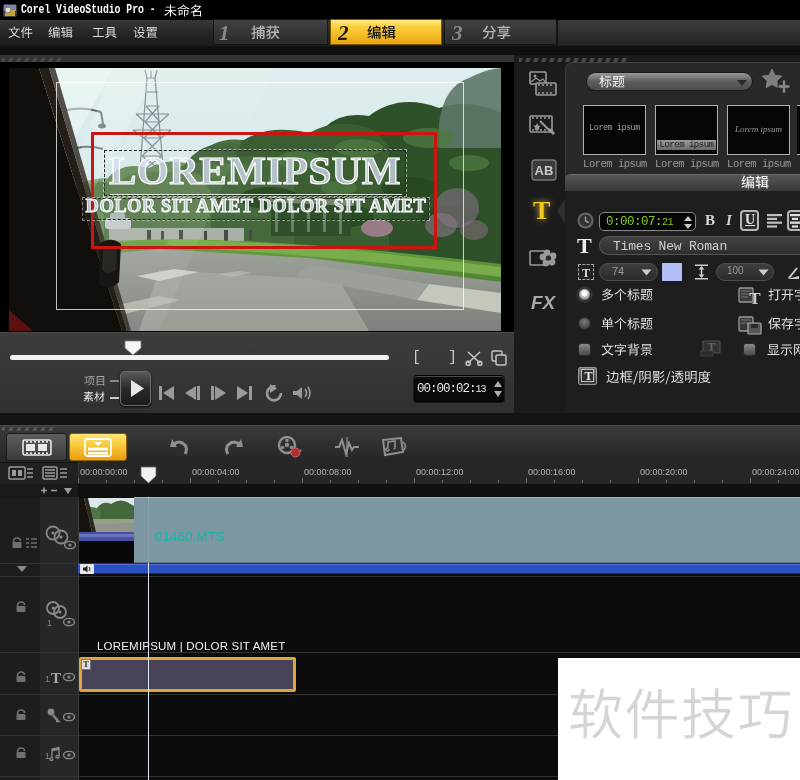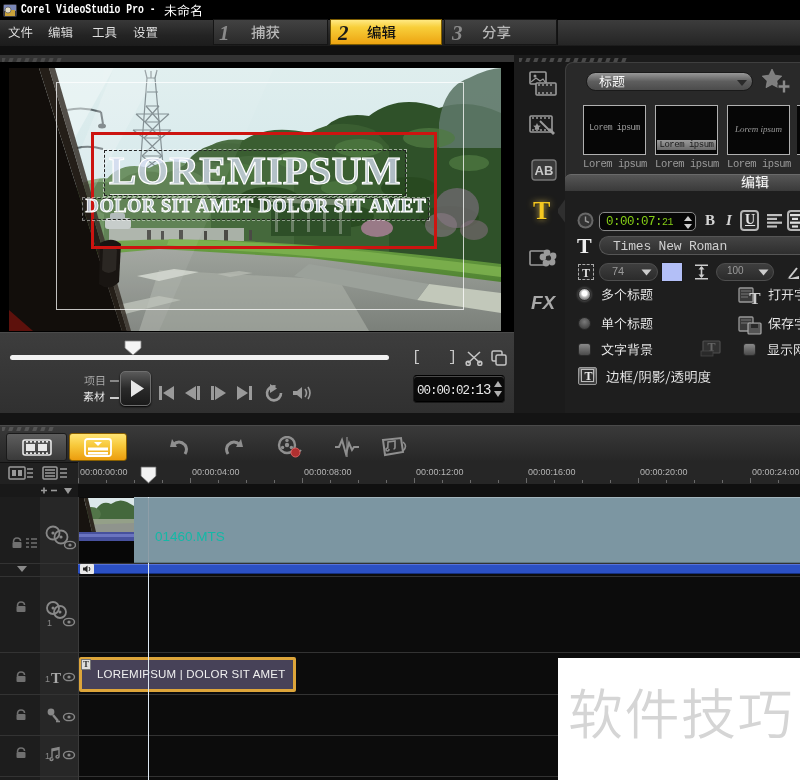--- a/index.html
+++ b/index.html
@@ -215,21 +215,21 @@
     <rect x="52" y="2" width="3" height="14" fill="#9a9a9a"></rect>
     <path d="M56 2 L67 9.0 L56 16 Z" fill="#9a9a9a"></path>
     <path d="M78 2 L89 9.0 L78 16 Z" fill="#9a9a9a"></path>
     <rect x="90" y="2" width="3" height="14" fill="#9a9a9a"></rect>
     <path d="M116.5 2.5 A7 7 0 1 0 122 9" fill="none" stroke="#9a9a9a" stroke-width="2.6"></path>
     <path d="M111 0 L118 4.5 L111 9 Z" fill="#9a9a9a"></path>
     <path d="M134 7 L138 7 L143 3 L143 15 L138 11 L134 11 Z" fill="#9a9a9a"></path>
     <path d="M146 5 Q149 9 146 13 M149 3 Q153 9 149 15" stroke="#9a9a9a" stroke-width="1.6" fill="none"></path>
   </svg>
 <div class="abs" style="left:413px;top:375px;width:92px;height:28px;background:#0a0a0a;border-radius:4px;border:1px solid #191919;border-top:1px solid #000;box-shadow:0 1px 0 #4a4a4a inset, 0 -1px 0 #000 inset"></div>
-<div class="abs mono" style="left:417px;top:382px;font-size:12.5px;color:#e8e8e8;letter-spacing:-1px">00:00:02:<span style="font-size:14px">13</span></div>
+<div class="abs mono" style="left:417px;top:382px;font-size:12.5px;color:#e8e8e8;letter-spacing:-1px">00:00:02:<span style="font-size:10px">13</span></div>
 <svg class="abs" style="left:493px;top:379px" width="10" height="20">
     <path d="M1 8 L5 2 L9 8 Z" fill="#b0b0b0"></path>
     <path d="M1 12 L5 18 L9 12 Z" fill="#b0b0b0"></path>
   </svg>
 <svg class="abs" style="left:2px;top:57px" width="64" height="6">
     <rect x="0" y="1" width="4" height="4" fill="#4a4a4a" transform="skewX(-20)"></rect>
     <rect x="8" y="1" width="4" height="4" fill="#4a4a4a" transform="skewX(-20)"></rect>
     <rect x="16" y="1" width="4" height="4" fill="#4a4a4a" transform="skewX(-20)"></rect>
     <rect x="24" y="1" width="4" height="4" fill="#4a4a4a" transform="skewX(-20)"></rect>
     <rect x="32" y="1" width="4" height="4" fill="#4a4a4a" transform="skewX(-20)"></rect>
@@ -646,21 +646,21 @@
   </svg>
 <svg class="abs" style="left:15px;top:709px" width="12" height="12" viewBox="0 0 11 12">
 <path d="M2 5 Q2 1 5.5 1 Q9 1 9 4" fill="none" stroke="#707070" stroke-width="1.6"></path>
 <rect x="1" y="5" width="9" height="6" rx="1" fill="#707070"></rect>
   </svg>
 <svg class="abs" style="left:15px;top:747px" width="12" height="12" viewBox="0 0 11 12">
 <path d="M2 5 Q2 1 5.5 1 Q9 1 9 4" fill="none" stroke="#707070" stroke-width="1.6"></path>
 <rect x="1" y="5" width="9" height="6" rx="1" fill="#707070"></rect>
   </svg>
 <div class="abs" style="left:79px;top:657px;width:217px;height:35px;background:#474258;border:3px solid #dda53a;border-radius:2px"></div>
-<div class="abs" style="left:97px;top:668px;font-size:11.5px;color:#f0f0f0;letter-spacing:0.2px">LOREMIPSUM | DOLOR SIT AMET</div>
+<div class="abs" style="left:97px;top:640px;font-size:11.5px;color:#f0f0f0;letter-spacing:0.2px">LOREMIPSUM | DOLOR SIT AMET</div>
 <div class="abs" style="left:81px;top:659px;width:10px;height:11px;background:#ddd;border:1px solid #777"></div>
 <div class="abs serif" style="left:83px;top:659px;font-size:9px;font-weight:bold;color:#333">T</div>
 <div class="abs" style="left:147.5px;top:497px;width:1.5px;height:283px;background:#dde8f2"></div>
 <div class="abs" style="left:147.5px;top:498px;width:1.5px;height:65px;background:#8e9ea8"></div>
 <svg class="abs" style="left:140px;top:466px" width="17" height="18">
     <path d="M1 1 L16 1 L16 10 L8.5 17 L1 10 Z" fill="#f2f2f2" stroke="#666" stroke-width="0.8"></path>
   </svg>
 <div class="abs" style="left:558px;top:658px;width:242px;height:122px;background:#ffffff"></div>
 <svg style="position:absolute;left:568px;top:686px;overflow:visible" width="226" height="62">
     <path d="M32.7 2.3C31.5 10.8 29.3 18.9 25.5 24.1C26.3 24.6 27.9 25.6 28.6 26.2C30.8 23.0 32.5 18.9 33.9 14.2H48.5C47.7 18.1 46.8 22.4 45.9 25.2L48.9 26.1C50.2 22.4 51.5 16.5 52.6 11.4L50.2 10.7L49.8 10.8H34.8C35.4 8.2 35.9 5.6 36.3 2.8ZM36.7 19.5V22.1C36.7 29.9 36.0 41.4 24.0 50.3C24.9 50.8 26.1 52.0 26.7 52.7C33.8 47.4 37.2 41.0 38.8 35.0C41.2 42.9 44.9 49.3 50.5 52.7C51.0 51.8 52.1 50.4 53.0 49.7C46.1 46.0 42.1 37.2 40.1 27.1C40.3 25.4 40.3 23.6 40.3 22.1V19.5ZM5.3 30.0C5.7 29.5 7.4 29.2 9.5 29.2H15.5V37.5L2.3 39.3L3.1 43.1L15.5 41.1V52.5H18.9V40.6L26.5 39.3L26.3 35.9L18.9 37.0V29.2H26.0V25.8H18.9V17.5H15.5V25.8H9.0C10.9 21.9 12.8 17.3 14.5 12.4H26.3V8.9H15.6C16.2 7.0 16.8 5.1 17.3 3.2L13.6 2.4C13.1 4.6 12.6 6.8 11.9 8.9H2.9V12.4H10.8C9.3 17.0 7.7 20.8 7.0 22.2C5.9 24.6 5.1 26.4 4.1 26.6C4.5 27.6 5.1 29.2 5.3 30.0Z M73.9 29.9V33.5H89.9V52.7H93.6V33.5H108.8V29.9H93.6V17.3H106.4V13.6H93.6V3.0H89.9V13.6H82.0C82.7 11.1 83.4 8.4 83.9 5.7L80.4 5.0C79.1 12.3 76.8 19.4 73.6 24.0C74.5 24.4 76.0 25.4 76.7 25.8C78.3 23.5 79.7 20.6 80.8 17.3H89.9V29.9ZM71.5 2.5C68.5 10.9 63.6 19.2 58.4 24.6C59.1 25.5 60.2 27.4 60.5 28.3C62.4 26.2 64.2 23.9 65.9 21.3V52.6H69.4V15.6C71.6 11.8 73.4 7.6 75.0 3.6Z M146.9 2.3V11.1H133.7V14.5H146.9V23.1H134.8V26.5H136.5C138.7 32.6 141.9 37.8 145.9 42.1C141.3 45.5 136.0 47.9 130.5 49.3C131.3 50.2 132.1 51.7 132.5 52.7C138.2 51.0 143.7 48.3 148.5 44.6C152.7 48.2 157.7 51.0 163.5 52.7C164.0 51.8 165.1 50.3 165.9 49.6C160.3 48.1 155.4 45.5 151.3 42.2C156.4 37.6 160.4 31.6 162.7 24.0L160.4 23.0L159.7 23.1H150.5V14.5H163.9V11.1H150.5V2.3ZM140.2 26.5H158.0C156.0 31.8 152.7 36.2 148.7 39.8C145.0 36.1 142.2 31.6 140.2 26.5ZM123.0 2.3V13.5H115.8V17.0H123.0V29.5L115.1 31.6L116.2 35.2L123.0 33.2V48.1C123.0 48.9 122.7 49.2 122.0 49.2C121.2 49.2 118.9 49.2 116.2 49.2C116.7 50.2 117.2 51.7 117.3 52.6C121.1 52.6 123.3 52.5 124.7 51.9C126.1 51.4 126.7 50.3 126.7 48.1V32.0L133.4 30.0L133.0 26.6L126.7 28.4V17.0H132.9V13.5H126.7V2.3Z M171.4 39.5 172.2 43.3C177.8 42.0 185.4 40.3 192.8 38.6L192.5 35.0L184.0 36.9V13.1H191.8V9.5H171.9V13.1H180.4V37.7C177.0 38.4 173.8 39.1 171.4 39.5ZM192.1 5.7V9.4H200.4C199.2 15.6 197.4 23.3 196.0 28.1H216.9C215.8 40.8 214.9 46.3 213.1 47.8C212.5 48.3 211.6 48.4 210.4 48.4C208.7 48.4 204.5 48.3 200.0 48.0C200.8 49.0 201.4 50.6 201.5 51.7C205.6 52.0 209.5 52.1 211.5 51.9C213.7 51.8 215.0 51.5 216.3 50.1C218.5 47.9 219.6 41.9 220.7 26.3C220.8 25.8 220.8 24.5 220.8 24.5H200.8C201.9 20.0 203.2 14.4 204.2 9.4H222.2V5.7Z" fill="#d5d5d5"></path>

